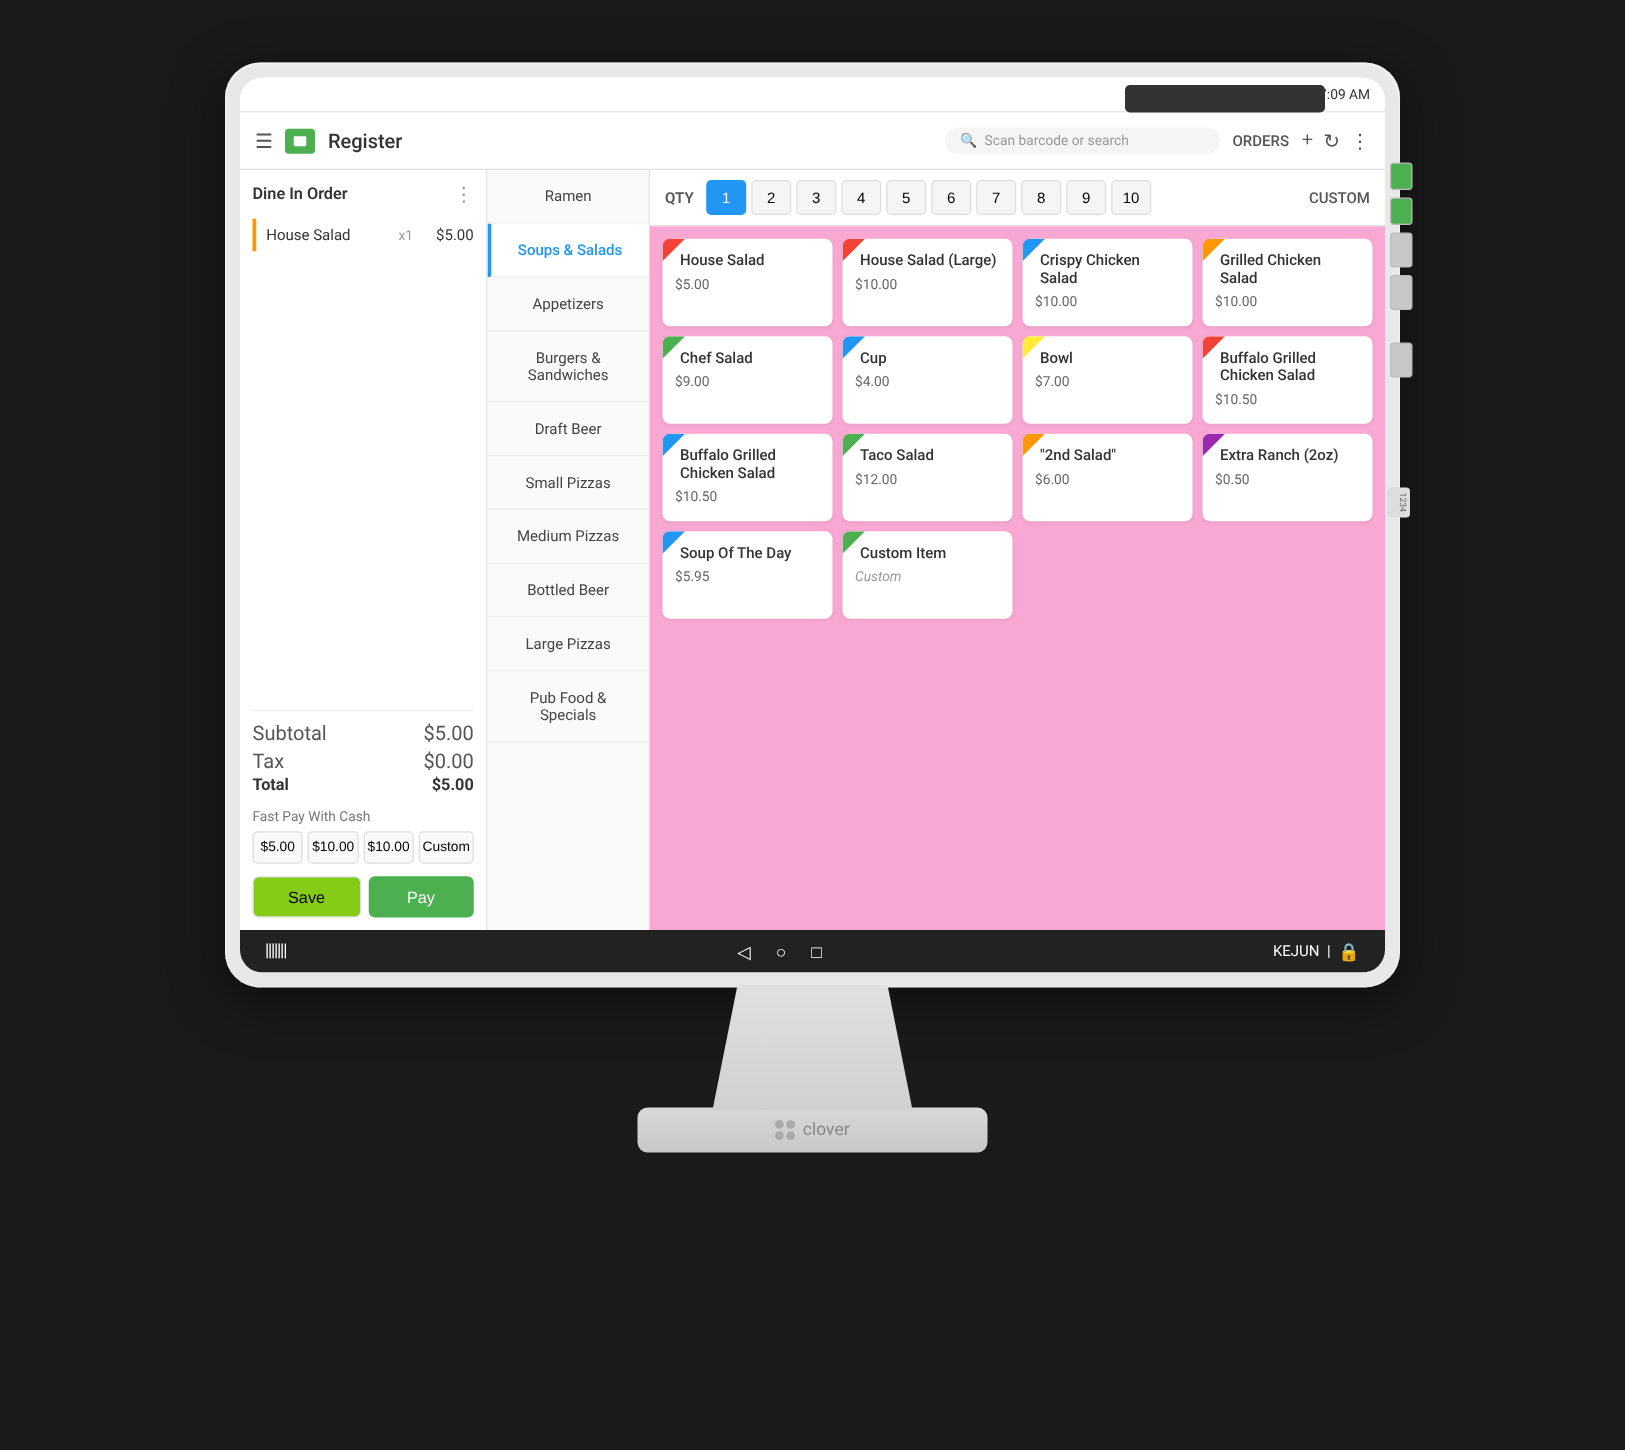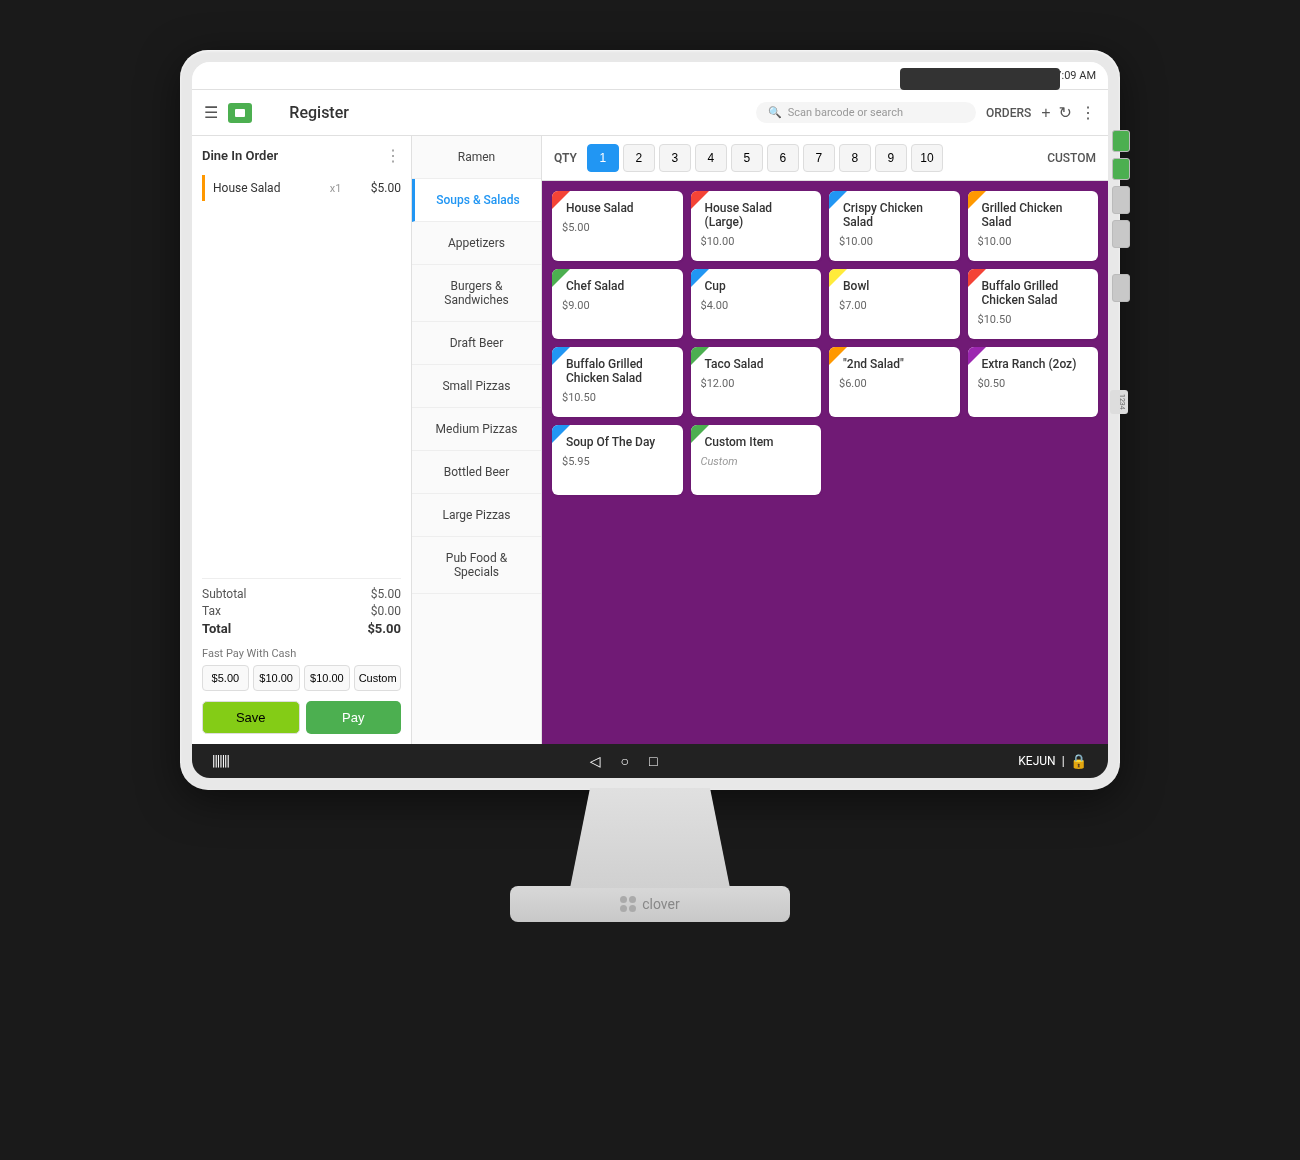--- a/index.html
+++ b/index.html
@@ -138,21 +138,20 @@
       width: 10px;
       height: 8px;
       background: #fff;
       border-radius: 1px;
     }
     .app-title {
       font-size: 16px;
       font-weight: 500;
       color: #333;
       flex: 1;
-      margin-left: 27px;
     }
     .search-bar {
       display: flex;
       align-items: center;
       background: #f5f5f5;
       border-radius: 20px;
       padding: 4px 12px;
       gap: 6px;
       width: 220px;
     }
@@ -163,21 +162,21 @@
 
     
     .main-content {
       display: flex;
       flex: 1;
       overflow: hidden;
     }
 
     
     .order-panel {
-      width: 220px;
+      width: 198px;
       background: #fff;
       border-right: 1px solid #e0e0e0;
       display: flex;
       flex-direction: column;
       padding: 10px;
     }
     .order-header {
       display: flex;
       justify-content: space-between;
       align-items: center;
@@ -194,21 +193,21 @@
       padding-left: 8px;
     }
     .order-item-name { font-size: 12px; color: #333; }
     .order-item-qty { font-size: 11px; color: #999; margin-left: 20px; }
     .order-item-price { font-size: 12px; color: #333; }
     .order-spacer { flex: 1; }
     .order-totals { border-top: 1px solid #eee; padding-top: 8px; margin-top: 8px; }
     .total-row {
       display: flex;
       justify-content: space-between;
-      font-size: 12px;
+      font-size: 16px;
       color: #555;
       margin-bottom: 3px;
     }
     .total-row.bold { font-weight: 700; font-size: 13px; color: #333; }
     .fast-pay-label { font-size: 11px; color: #777; margin: 8px 0 5px; }
     .fast-pay-btns { display: flex; gap: 4px; margin-bottom: 10px; }
     .fast-pay-btn {
       flex: 1;
       padding: 6px 2px;
       font-size: 11px;
@@ -260,21 +259,21 @@
       border-left: 3px solid #2196F3;
       color: #2196F3;
       font-weight: 500;
     }
 
     
     .product-area {
       flex: 1;
       display: flex;
       flex-direction: column;
-      background: #701a75;
+      background: #f9a8d4;
       overflow: hidden;
     }
 
     
     .qty-bar {
       display: flex;
       align-items: center;
       background: #fff;
       padding: 8px 12px;
       gap: 6px;

